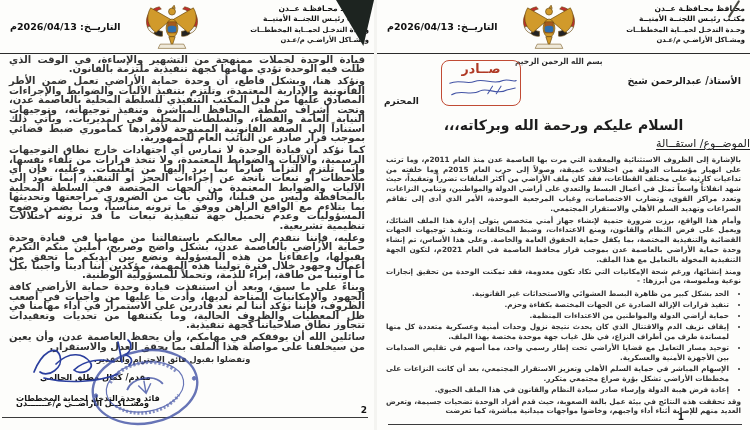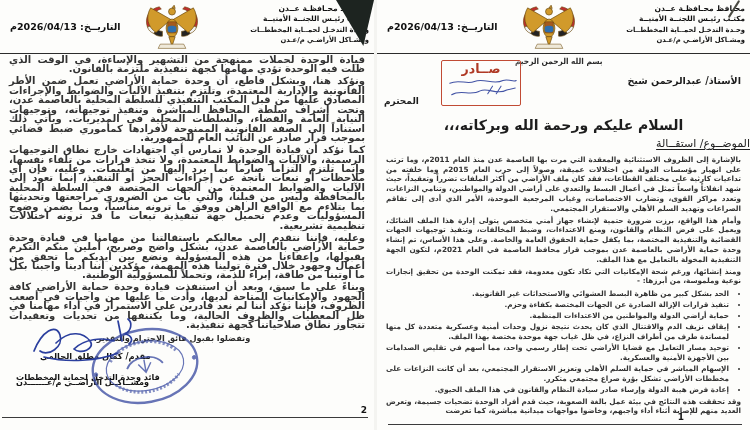--- a/index.html
+++ b/index.html
@@ -19,21 +19,21 @@
   .corner-fold{position:absolute;top:0;right:0;width:38px;height:46px;background:#1d2420;
     clip-path:polygon(0 0,100% 0,72% 100%);z-index:6;}
   .tick{position:absolute;top:8px;right:6px;width:20px;height:2px;background:#4a4a42;
     transform:rotate(-58deg);z-index:6;border-radius:2px;}
 
   
   .meta{position:relative;height:62px;direction:rtl;}
   .bismillah{position:absolute;top:3px;left:138px;font-size:7.4px;font-weight:bold;color:#2a2a2a;
     direction:rtl;white-space:nowrap;transform:scaleY(1.1);}
   .sadir{position:absolute;top:6px;left:64px;width:78px;height:44px;border:1.6px solid #c14b34;
-    border-radius:2px;background:rgba(255,255,255,.2);direction:rtl;}
+    border-radius:8px;background:rgba(255,255,255,.2);direction:rtl;}
   .sadir .lbl{color:#b03a26;font-weight:bold;font-size:12.5px;text-align:center;letter-spacing:3px;line-height:15px;}
   .addr-name{position:absolute;top:21px;right:9px;font-size:9.6px;font-weight:bold;}
   .addr-title{position:absolute;top:42px;right:9px;font-size:9.3px;font-weight:bold;}
   .honorific{position:absolute;top:42px;left:7px;font-size:9px;font-weight:bold;}
 
   .greeting{text-align:center;font-weight:bold;font-size:14px;direction:rtl;margin:1px 0 0;}
   .subject{text-align:right;font-weight:normal;font-size:11px;direction:rtl;margin:4px 0 5px;
     text-decoration:underline;text-underline-offset:2px;}
 
   
@@ -99,20 +99,21 @@
     </svg>
     <div class="date">التاريــخ: 2026/04/13م</div>
   </div>
 
   <div class="body">
     <p>قيادة الوحدة لحملات ممنهجة من التشهير والإساءة، في الوقت الذي ظلت فيه الوحدة تؤدي مهامها كجهة تنفيذية ملتزمة بالقانون.</p>
     <p>ونؤكد هنا، وبشكل قاطع، أن وحدة حماية الأراضي تعمل ضمن الأطر القانونية والإدارية المعتمدة، وتلتزم بتنفيذ الآليات والضوابط والإجراءات المصادق عليها من قبل المكتب التنفيذي للسلطة المحلية بالعاصمة عدن، وتحت إشراف سلطة المحافظ المباشرة وتنفيذ توجيهاته، وتوجيهات النيابة العامة والقضاء، والسلطات المحلية في المديريات. ويأتي ذلك استناداً إلى الصفة القانونية الممنوحة لأفرادها كمأموري ضبط قضائي بموجب قرار صادر عن النائب العام للجمهورية.</p>
     <p>كما نؤكد أن قيادة الوحدة لا تمارس أي اجتهادات خارج نطاق التوجيهات الرسمية، والآليات والضوابط المعتمدة، ولا تتخذ قرارات من تلقاء نفسها، وإنما تلتزم التزاماً صارماً بما يرد إليها من تعليمات. وعليه، فإن أي ملاحظات أو تبعات ناتجة عن إجراءات الحجز أو التنفيذ، إنما تعود إلى الآليات والضوابط المعتمدة من الجهات المختصة في السلطة المحلية بالمحافظة وليس من قبلنا، والتي بات من الضروري مراجعتها وتحديثها بما يتلاءم مع الواقع الراهن ووفق ما ترونه مناسباً، وبما يضمن وضوح المسؤوليات وعدم تحميل جهة تنفيذية تبعات ما قد ترونه اختلالات تنظيمية تشريعية.</p>
     <p>وعليه، فإننا نتقدم إلى معاليكم باستقالتنا من مهامنا في قيادة وحدة حماية الأراضي بالعاصمة عدن، بشكل واضح وصريح، آملين منكم التكرم بقبولها، وإعفاءنا من هذه المسؤولية ونضع بين أيديكم ما تحقق من أعمال وجهود خلال فترة تولينا هذه المهمة، مؤكدين أننا أدينا واجبنا بكل ما أوتينا من طاقة، إبراء للذمة، وتحملاً للمسؤولية الوطنية.</p>
     <p>وبناءً على ما سبق، وبعد أن استنفذت قيادة وحدة حماية الأراضي كافة الجهود والإمكانيات المتاحة لديها، وأدت ما عليها من واجبات في أصعب الظروف، فإننا نؤكد أننا لم نعد قادرين على الاستمرار في أداء مهامنا في ظل المعطيات والظروف الحالية، وما يكتنفها من تحديات وتعقيدات تتجاوز نطاق صلاحياتنا كجهة تنفيذية.</p>
+    <p>سائلين الله أن يوفقكم في مهامكم، وأن يحفظ العاصمة عدن، وأن يعين من سيخلفنا على مواصلة هذا الملف بما يحقق العدل والاستقرار.</p>
   </div>
 
   <div class="closing">وتفضلوا بقبول فائق الاحترام والتقدير.</div>
 
   <div class="sigblock">
     <svg class="ovalstamp" viewBox="0 0 130 110">
       <g transform="rotate(-10 65 55)" fill="none" stroke="#4253a5">
         <ellipse cx="65" cy="55" rx="58" ry="40" stroke-width="2.6"></ellipse>
         <ellipse cx="65" cy="55" rx="43" ry="27" stroke-width="1.3"></ellipse>
         <path d="M28,44 A42,30 0 0 1 102,44" stroke-width="4" stroke-dasharray="2.5 2.2" opacity=".8"></path>

